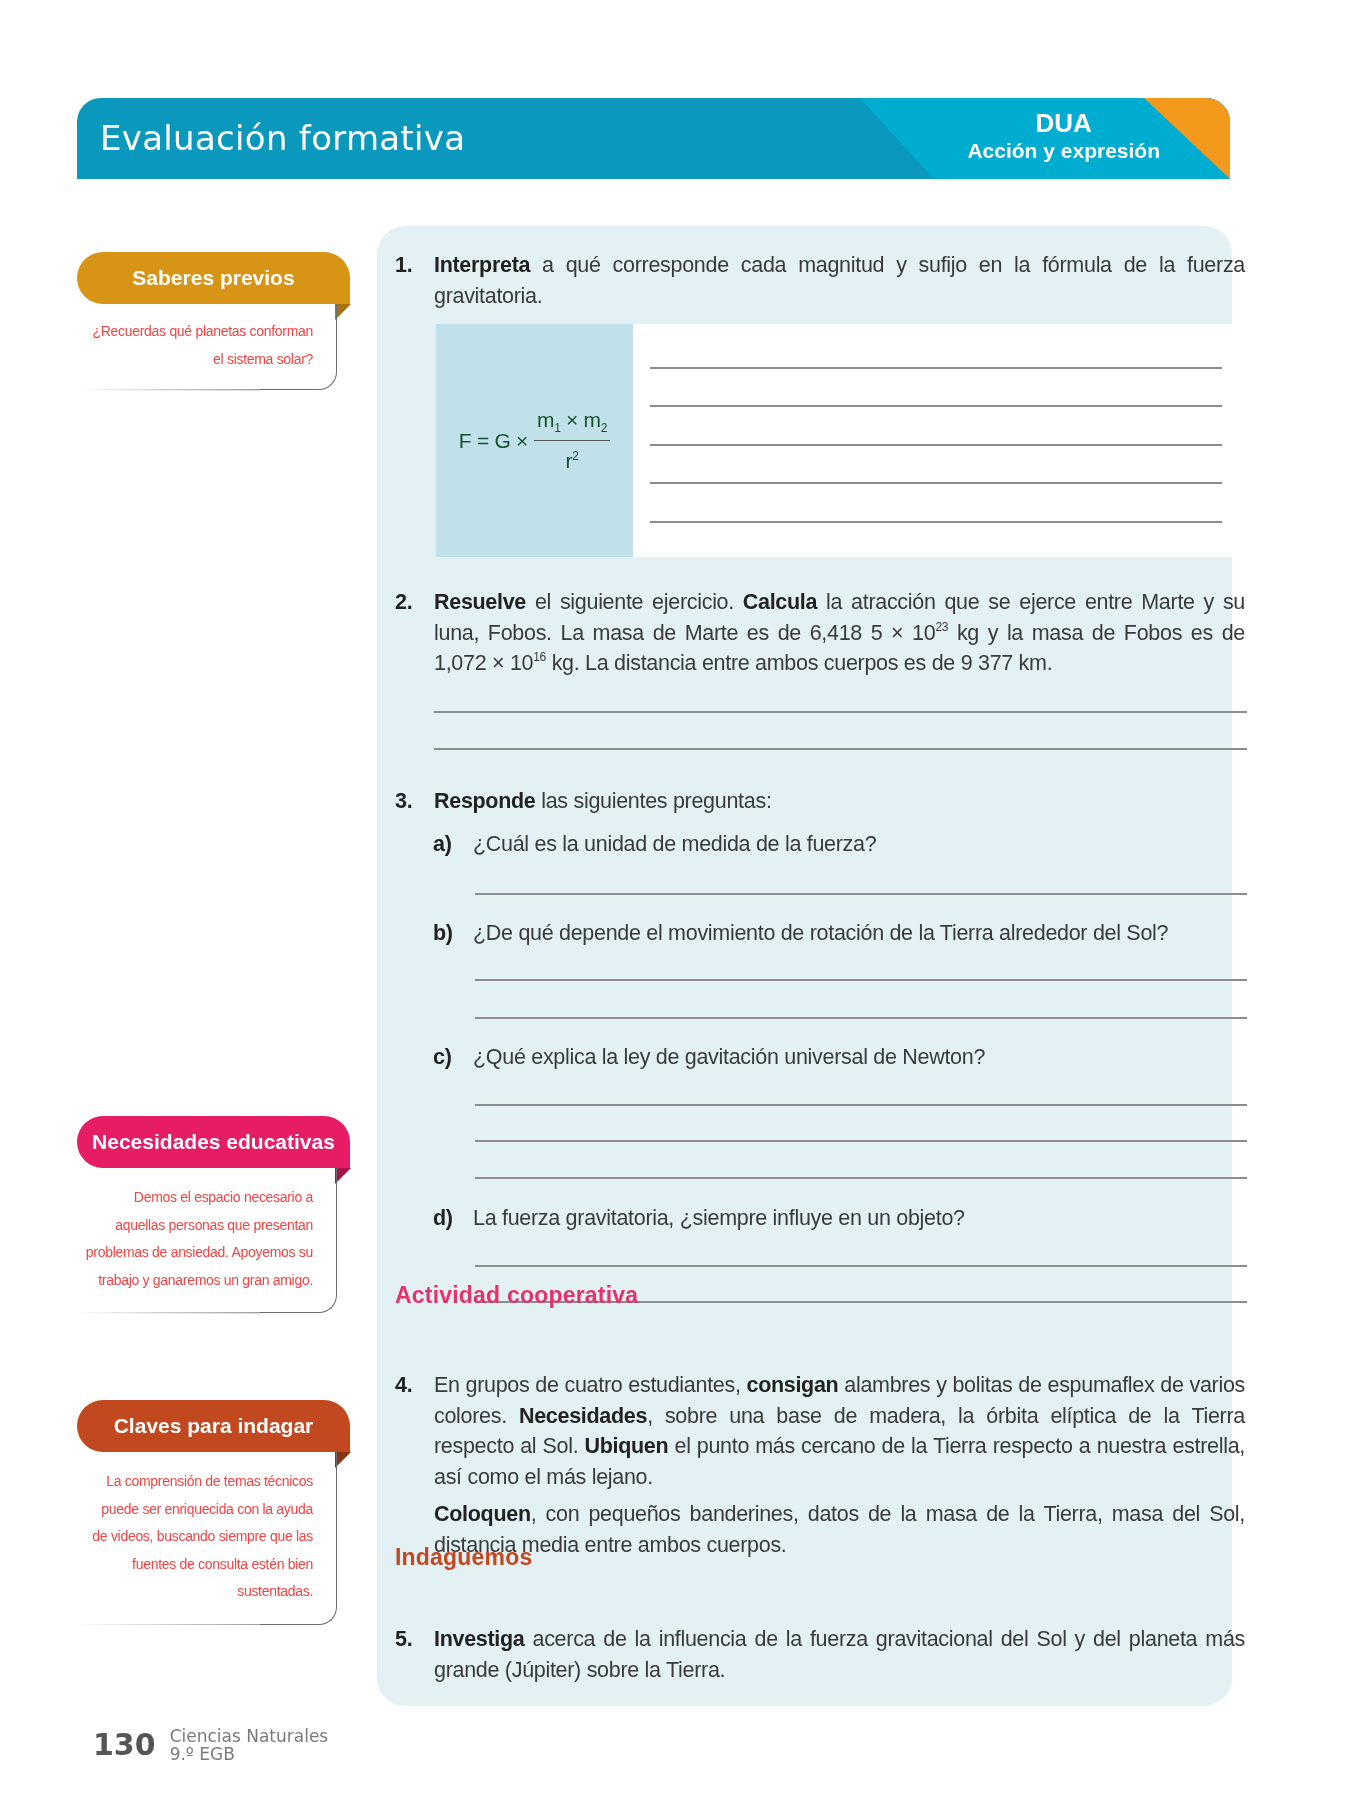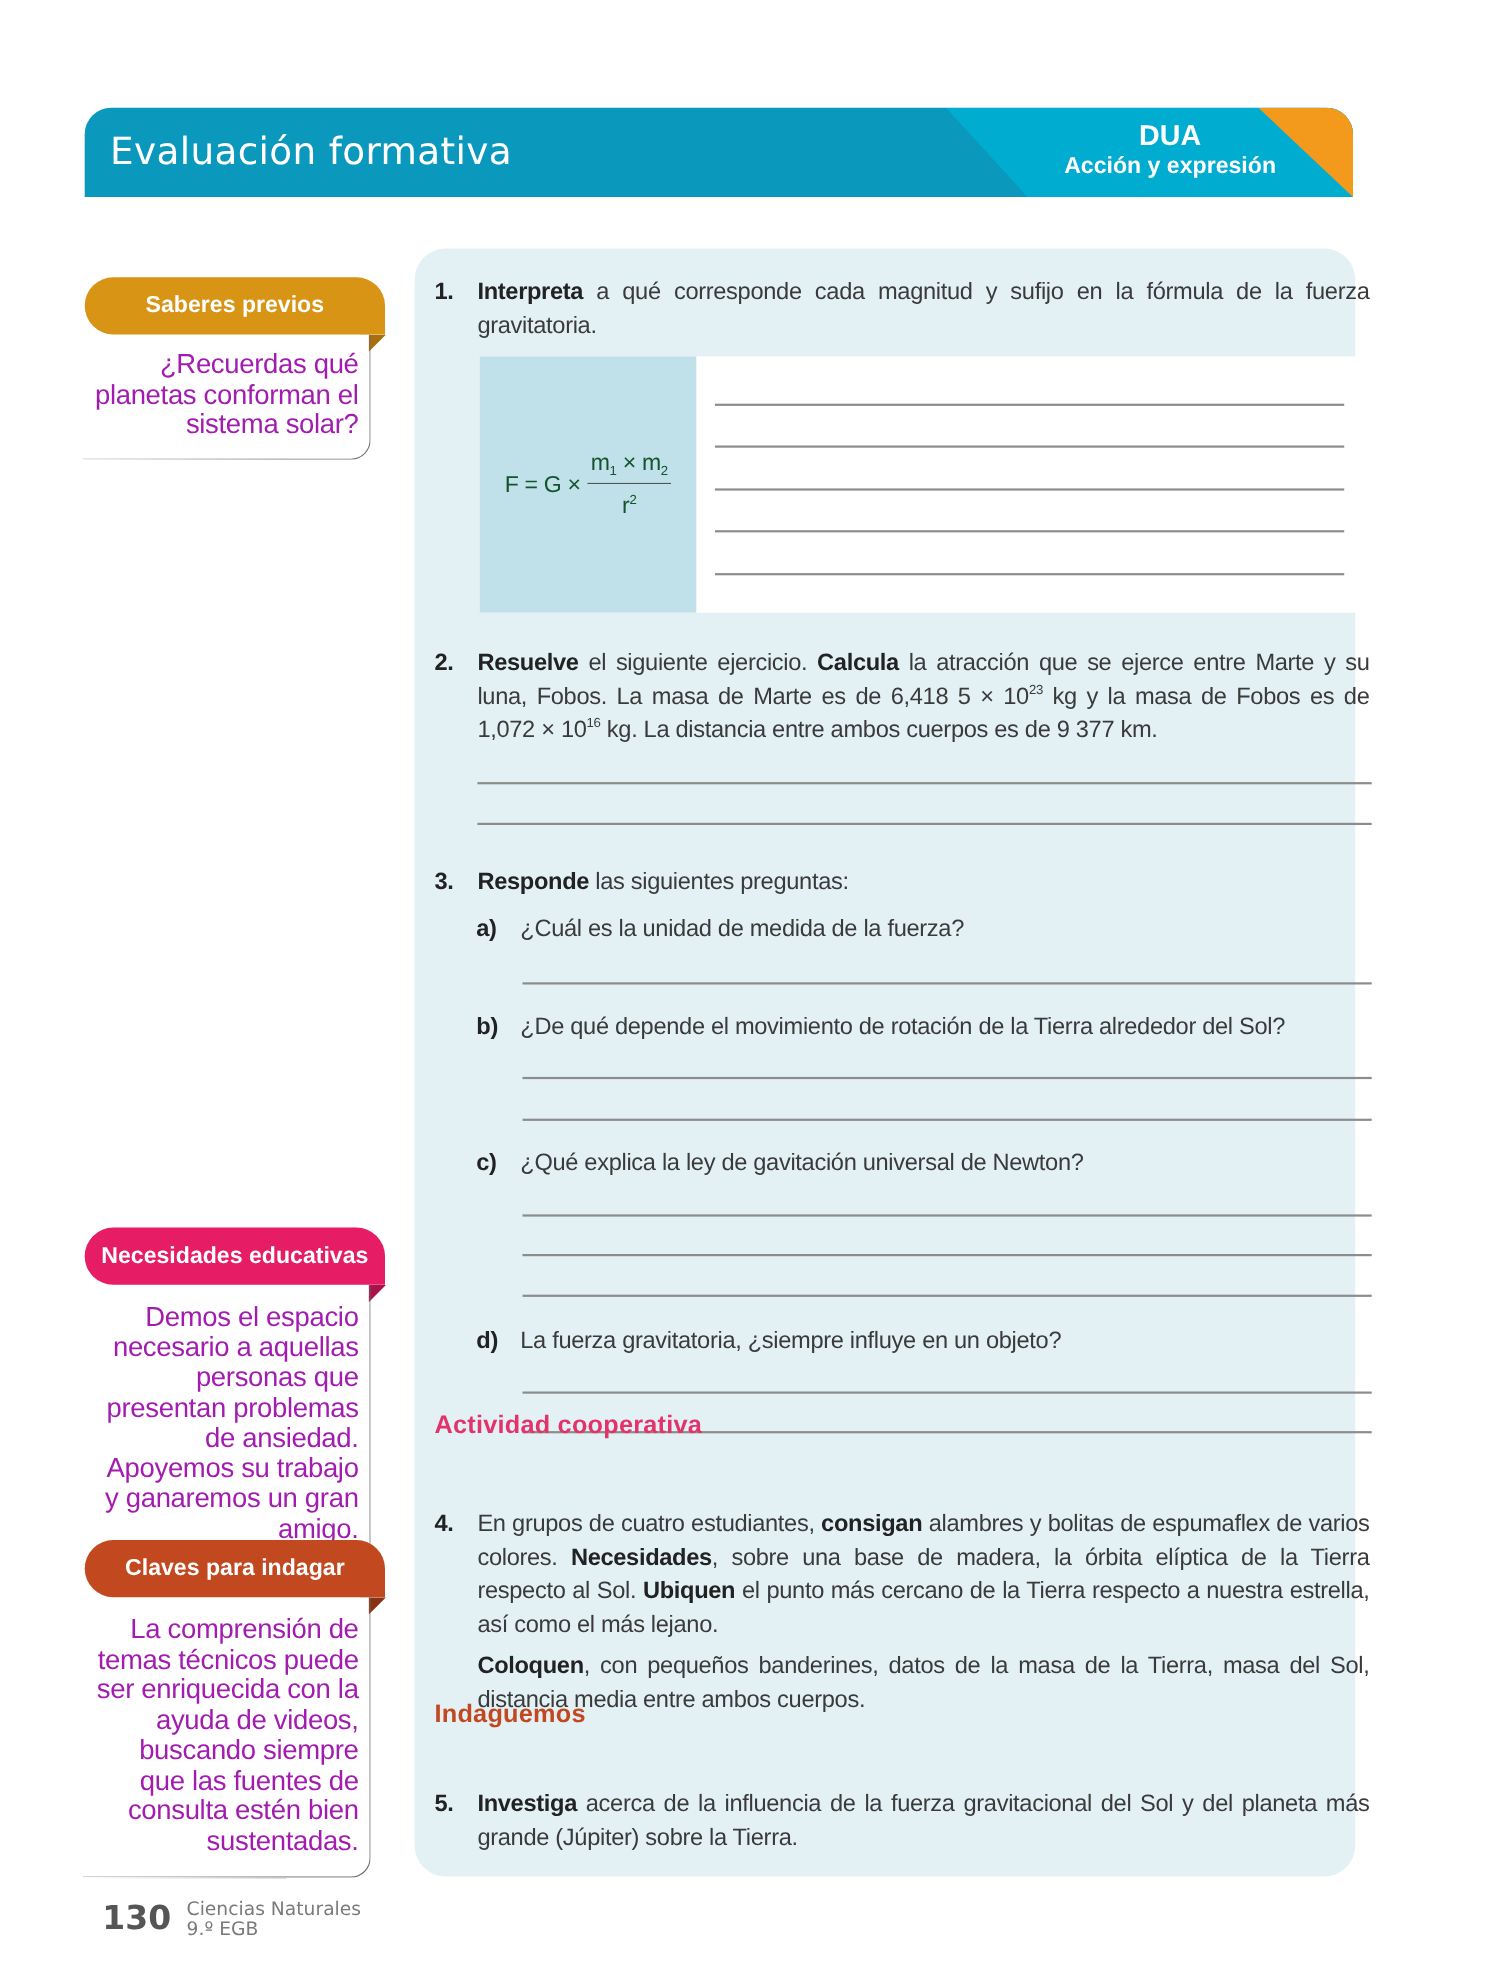--- a/index.html
+++ b/index.html
@@ -38,22 +38,22 @@
     display: flex; align-items: center; justify-content: center; position: relative;
   }
   .sbox .fold {
     position: absolute; right: -1px; bottom: -16px; width: 16px; height: 16px;
     clip-path: polygon(0 0, 100% 0, 0 100%);
   }
   .sbox .body {
     position: relative; width: 262px; margin-left: -2px;
     border-right: 1.5px solid #6d6d6d; border-bottom: 1.5px solid #6d6d6d;
     border-bottom-right-radius: 18px;
-    padding: 12px 10px 16px 8px; text-align: right;
-    font-size: 25px; line-height: 27.5px; color: #a21caf; letter-spacing: -0.3px;
+    padding: 12px 23px 16px 8px; text-align: right;
+    font-size: 14px; line-height: 27.5px; color: #ef4444; letter-spacing: -0.3px;
   }
   .sbox .body::after {
     content: ""; position: absolute; left: 0; bottom: -1.5px; width: 185px; height: 1.5px;
     background: linear-gradient(to right, rgba(255,255,255,1), rgba(190,190,190,0.6));
   }
 
   
   .panel {
     position: absolute; left: 377px; top: 226px; width: 855px; height: 1480px;
     background: #e3f1f5; border-radius: 28px;

